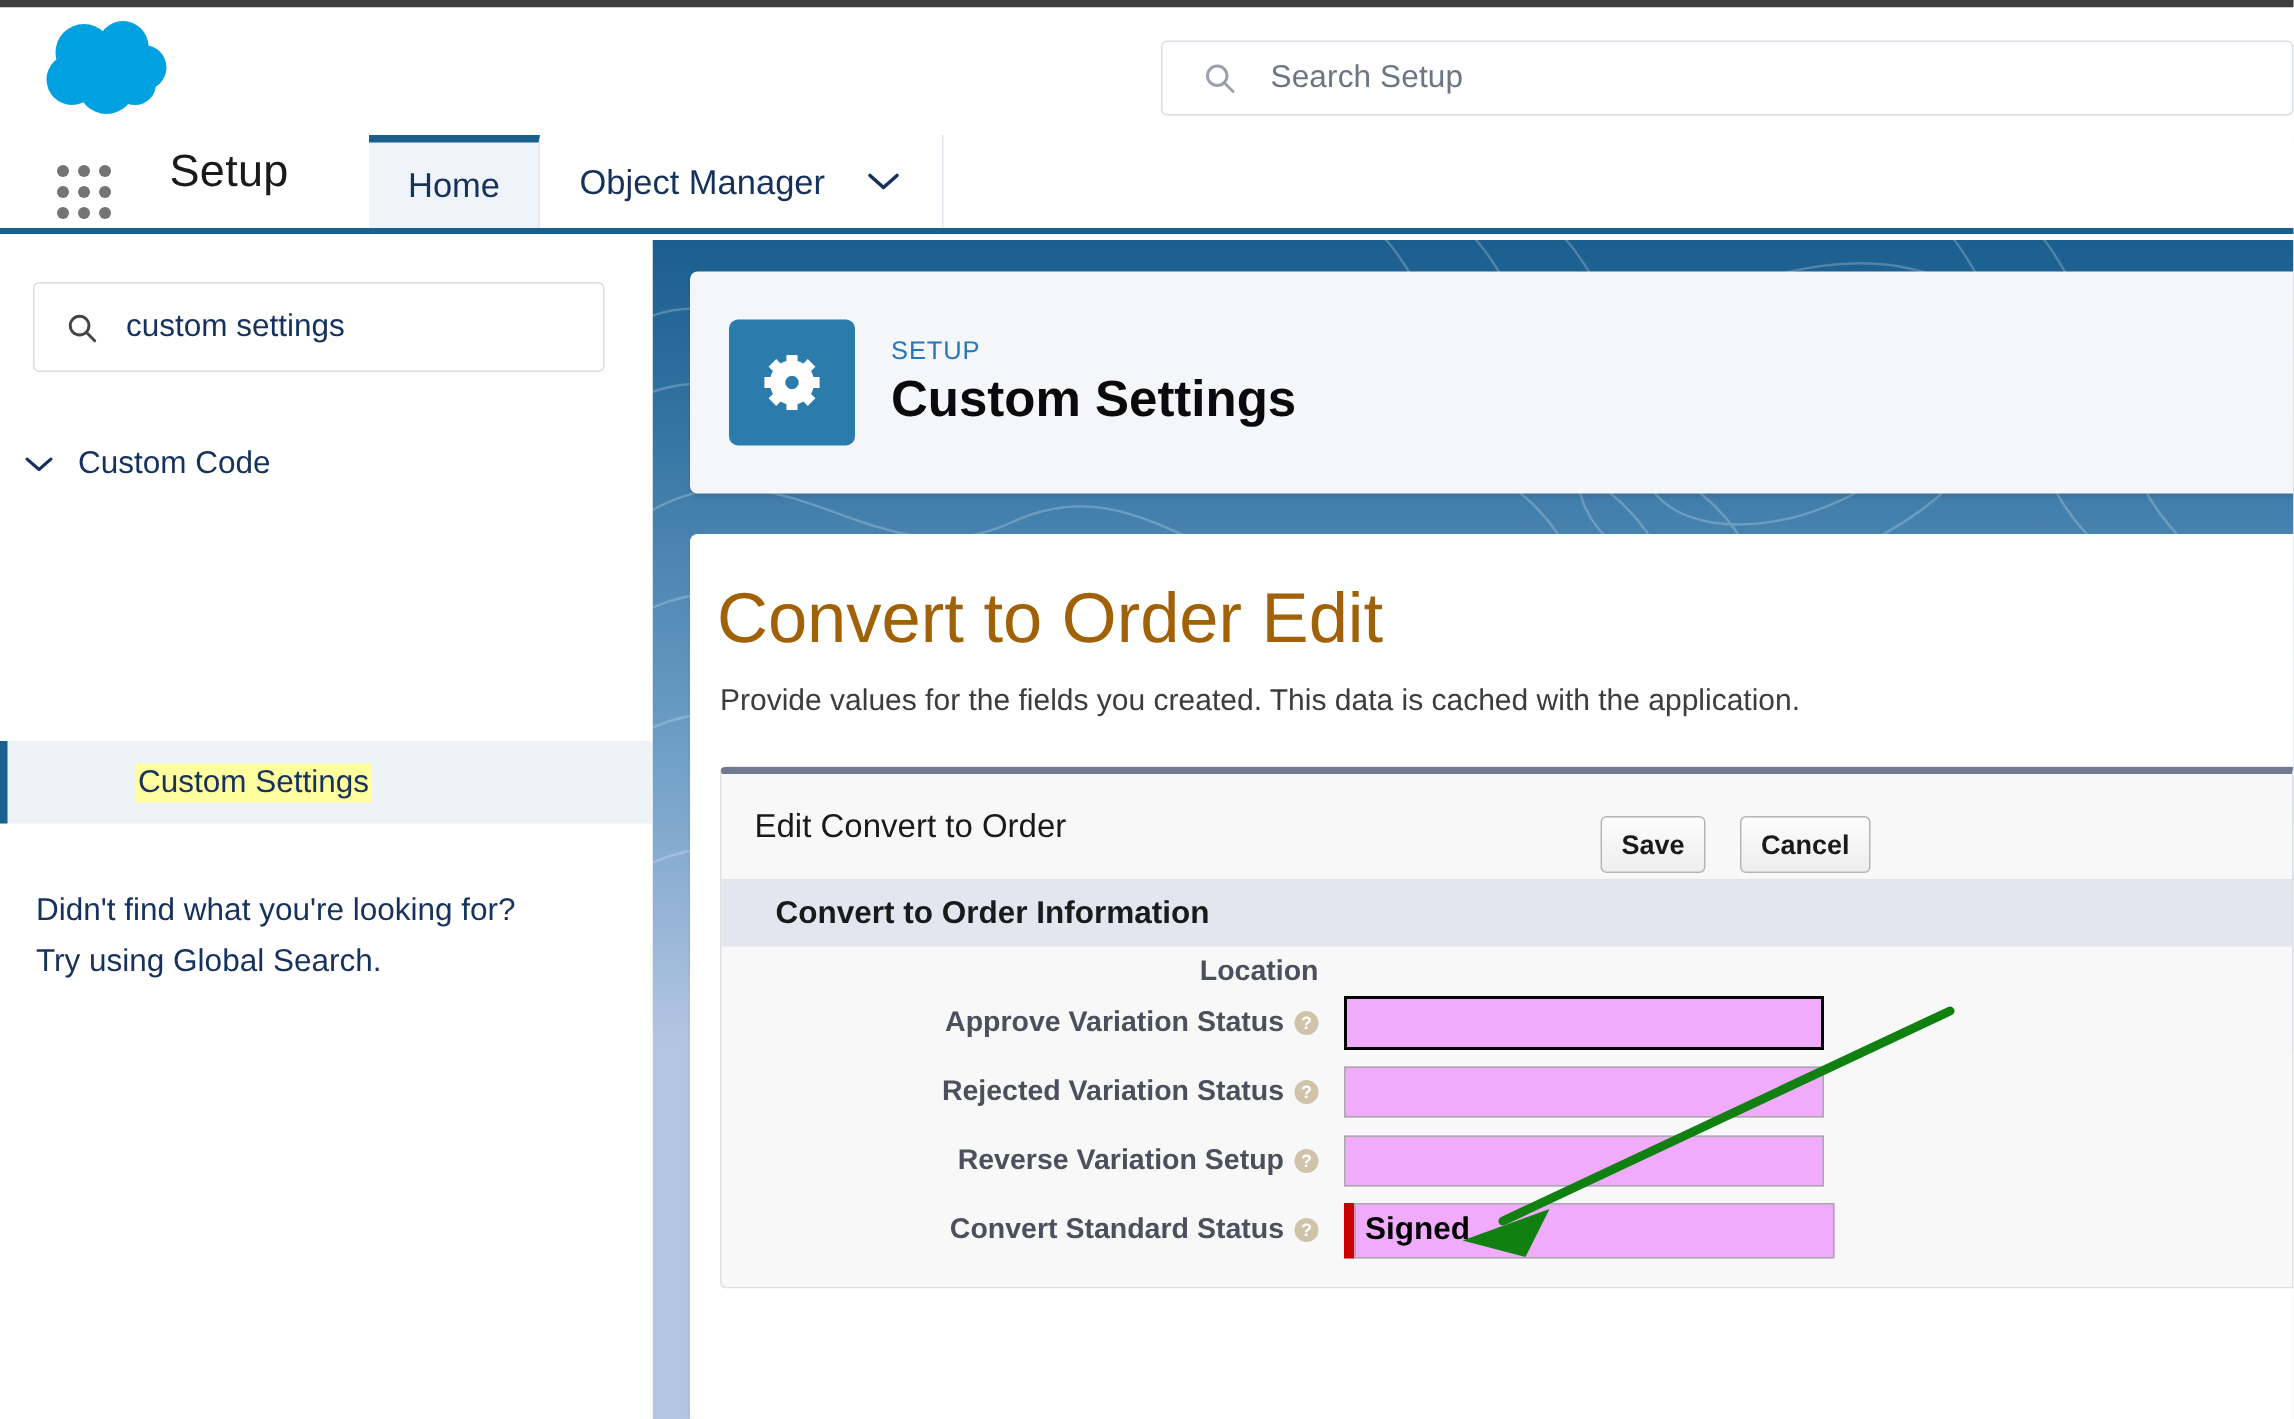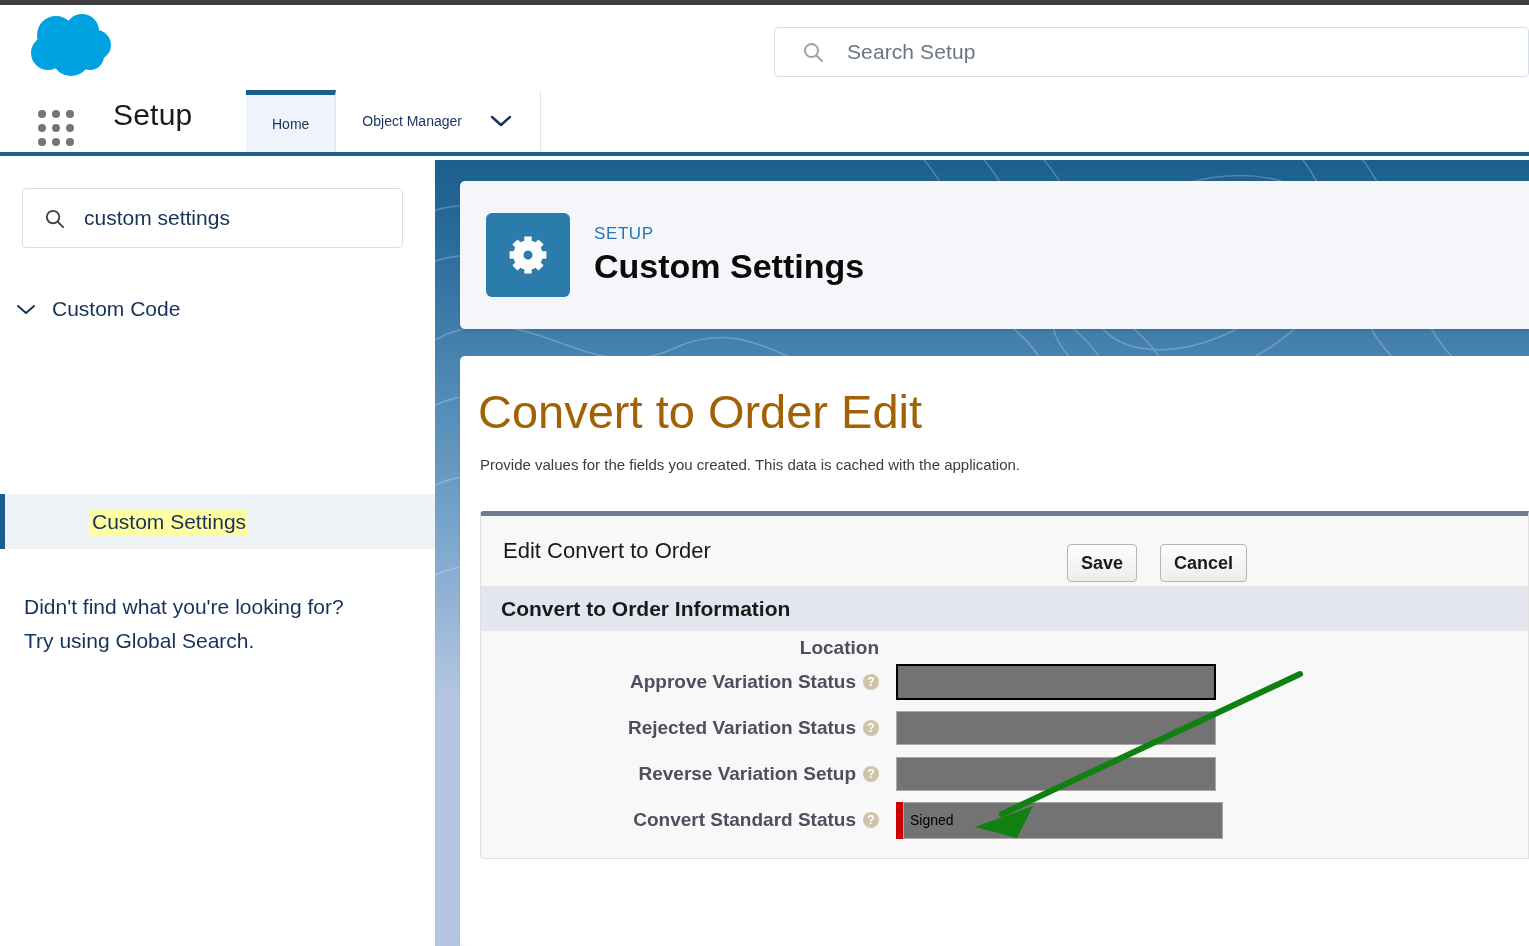--- a/index.html
+++ b/index.html
@@ -55,21 +55,21 @@
     grid-template-rows: repeat(3, 8px); gap: 6px;
   }
   .waffle i { width: 8px; height: 8px; border-radius: 50%; background: #747474; display:block; }
   .setup-word {
     position: absolute; left: 113px; top: 8px;
     font-size: 30px; color: #1a1a1a; letter-spacing: .2px;
   }
   .nav-tabs { position: absolute; left: 246px; top: 0; height: 62px; display: flex; }
   .nav-tab {
     height: 62px; display: flex; align-items: center; justify-content:center;
-    padding: 0 26px; font-size: 14px; color: #16325c;
+    padding: 0 26px; font-size: 23px; color: #16325c;
     border-right: 1px solid #e0e5ee;
     background: #fff; cursor: pointer;
   }
   .nav-tab.active {
     background: #eef4f9;
     border-top: 5px solid #1b5f8e;
     color: #16325c;
   }
   .nav-tab .chev { margin-left: 26px; display:flex; }
 
@@ -159,21 +159,21 @@
     background: #ffffff;
     border-radius: 5px 0 0 5px;
     box-shadow: 0 2px 3px rgba(0,0,0,.08);
   }
   .content-h1 {
     position: absolute; left: 18px; top: 28px;
     font-size: 47px; color: #a16207; font-family: "Liberation Sans", sans-serif;
   }
   .content-sub {
     position: absolute; left: 20px; top: 100px;
-    font-size: 15px; color: #3c3c3c;
+    font-size: 20px; color: #3c3c3c;
   }
 
   
   .edit-panel {
     position: absolute; left: 20px; top: 155px;
     width: 1049px; height: 348px;
     background: #f8f8f8;
     border: 1px solid #e0e0e0;
     border-top: 5px solid #707b92;
     border-radius: 4px 0 0 4px;
@@ -194,21 +194,21 @@
     font-size: 18px; font-weight: bold; color: #1a1a1a;
     background: linear-gradient(180deg, #fdfdfd 0%, #ededed 100%);
     border: 1px solid #b5b5b5; border-radius: 4px;
     cursor: pointer; display: flex; align-items: center;
   }
   .section-bar {
     height: 44px; background: #e3e6ef;
     display: flex; align-items: center;
   }
   .section-bar .ttl {
-    margin-left: 20px; font-size: 21px; font-weight: bold; color: #1a1a1a;
+    margin-left: 36px; font-size: 21px; font-weight: bold; color: #1a1a1a;
   }
 
   .fields { position: relative; padding-top: 0; }
   .col-head {
     font-size: 19px; font-weight: bold; color: #4c4f5c;
     text-align: right; width: 398px; padding-right: 0px; margin-top: 6px;
   }
   .frow { display: flex; align-items: center; height: 46px; }
   .flabel {
     width: 398px; text-align: right;
@@ -219,23 +219,23 @@
     display: inline-flex; align-items:center; justify-content:center;
     width: 16px; height: 16px; border-radius: 50%;
     background: #cfc3aa; color: #ffffff;
     font-size: 12px; font-weight: bold; margin-left: 7px;
     font-family: "Liberation Sans", sans-serif;
   }
   .fwrap { margin-left: 17px; display: flex; align-items: center; position: relative; }
   .redbar { width: 7px; height: 37px; background: #cc0000; }
   .finput {
     width: 320px; height: 34px;
-    border: 1px solid #a9a9a9; background: #737373;
-    font-size: 14px; color: #000;
-    padding: 0 6px; display: flex; align-items: center;
+    border: 1px solid #a9a9a9; background: #f0abfc;
+    font-size: 21px; color: #000;
+    padding: 0 6px; display: flex; align-items: center; font-weight: bold;
   }
   .finput.focused { border: 2px solid #000; height: 36px; }
   .finput.withbar { width: 320px; height: 37px; }
 
   
   .annot { position: absolute; top: 0; left: 0; pointer-events: none; }
 </style>
 </head>
 <body>
 

